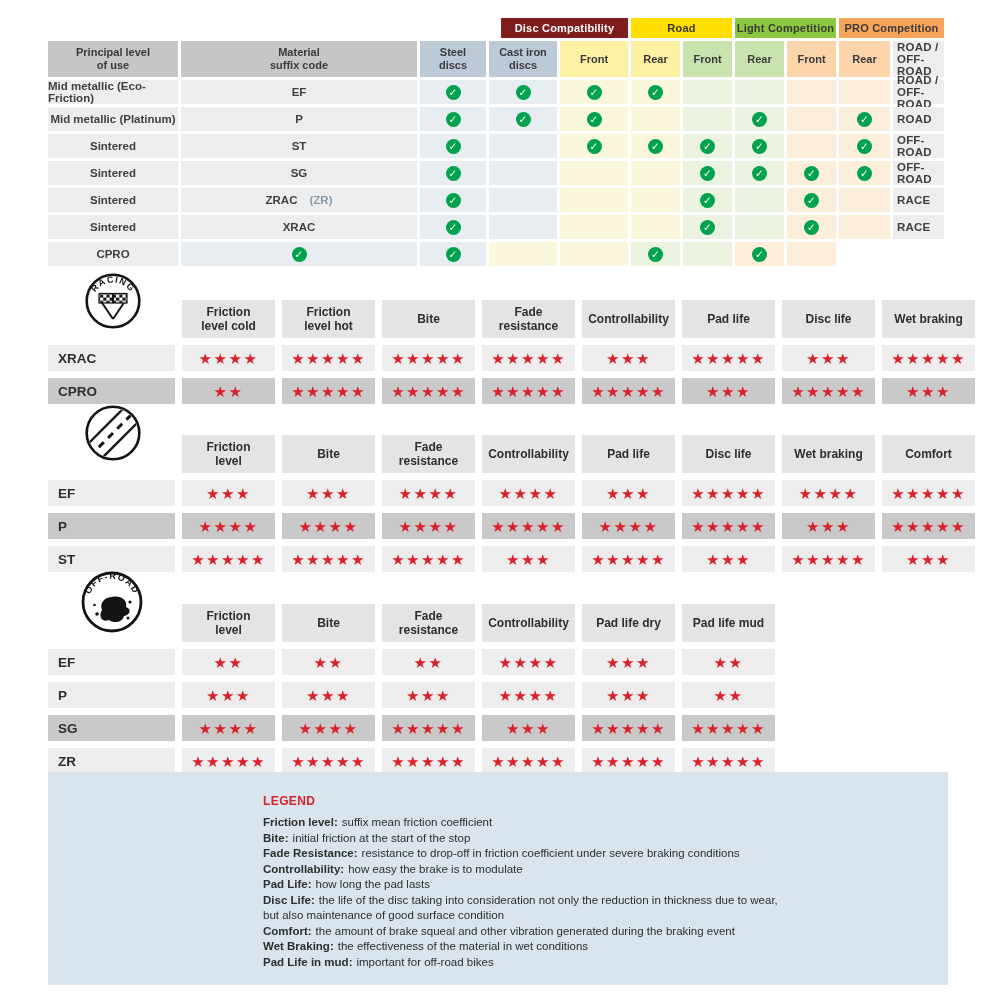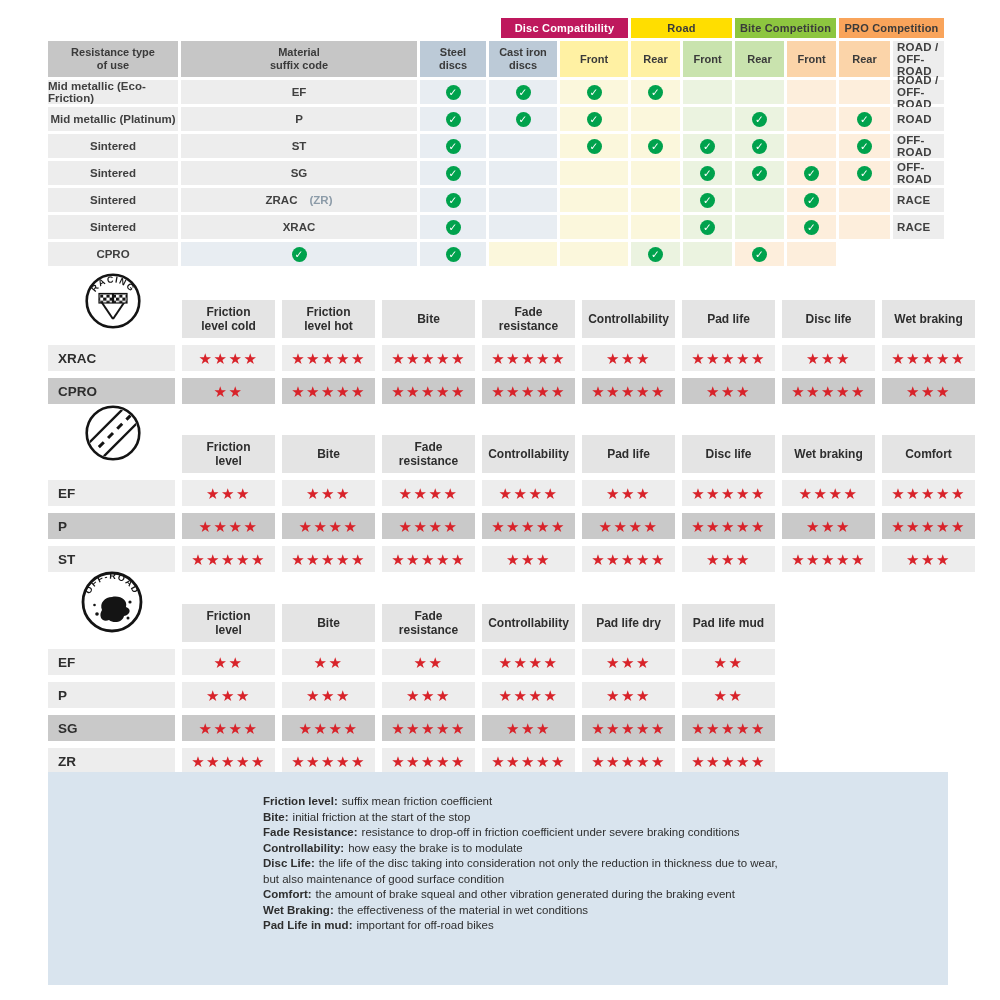--- a/index.html
+++ b/index.html
@@ -59,25 +59,25 @@
   .legend-item .term::after { content:":"; }
   .legend-item .desc { white-space:pre-line; margin-left:4px; }
 </style>
 </head>
 <body>
 
 <div class="canvas">
 
   <div id="compat-table">
       <div class="spacer" style="grid-column: span 3;"></div>
-      <div class="group-h" style="grid-column: span 2; background: #be185d; color: rgb(255, 255, 255); margin-left: 12px;">Disc Compatibility</div>
+      <div class="group-h" style="grid-column: span 2; background: #7f1d1d; color: rgb(255, 255, 255); margin-left: 12px;">Disc Compatibility</div>
       <div class="group-h" style="grid-column: span 2; background: rgb(255, 222, 0); color: rgb(58, 58, 58);">Road</div>
-      <div class="group-h" style="grid-column: span 2; background: rgb(141, 198, 63); color: rgb(58, 58, 58);">Bite Competition</div>
+      <div class="group-h" style="grid-column: span 2; background: rgb(141, 198, 63); color: rgb(58, 58, 58);">Light Competition</div>
       <div class="group-h" style="grid-column: span 2; background: rgb(249, 164, 91); color: rgb(58, 58, 58);">PRO Competition</div>
-      <div class="col-h gray">Resistance type
+      <div class="col-h gray">Principal level
 of use</div>
       <div class="col-h gray">Material
 suffix code</div>
       <div class="col-h" style="background: rgb(188, 202, 215);">Steel
 discs</div>
       <div class="col-h" style="background: rgb(188, 202, 215);">Cast iron
 discs</div>
       <div class="col-h" style="background: rgb(255, 241, 163);">Front</div>
       <div class="col-h" style="background: rgb(255, 241, 163);">Rear</div>
       <div class="col-h" style="background: rgb(201, 227, 174);">Front</div>
@@ -397,25 +397,27 @@
       <div class="stars shade-light">★★★★★</div>
       <div class="stars shade-light">★★★★★</div>
       <div class="stars shade-light">★★★★★</div>
       <div class="stars shade-light">★★★★★</div>
       <div class="stars shade-light">★★★★★</div>
       <div class="stars shade-light">★★★★★</div>
     </div>
 
   <div id="legend">
     <div class="legend-inner">
+      <div id="legend-title">LEGEND</div>
       <div id="legend-items">
           <div class="legend-item"><span class="term">Friction level</span><span class="desc">suffix mean friction coefficient</span></div>
           <div class="legend-item"><span class="term">Bite</span><span class="desc">initial friction at the start of the stop</span></div>
           <div class="legend-item"><span class="term">Fade Resistance</span><span class="desc">resistance to drop-off in friction coefficient under severe braking conditions</span></div>
           <div class="legend-item"><span class="term">Controllability</span><span class="desc">how easy the brake is to modulate</span></div>
+          <div class="legend-item"><span class="term">Pad Life</span><span class="desc">how long the pad lasts</span></div>
           <div class="legend-item"><span class="term">Disc Life</span><span class="desc">the life of the disc taking into consideration not only the reduction in thickness due to wear,
 but also maintenance of good surface condition</span></div>
           <div class="legend-item"><span class="term">Comfort</span><span class="desc">the amount of brake squeal and other vibration generated during the braking event</span></div>
           <div class="legend-item"><span class="term">Wet Braking</span><span class="desc">the effectiveness of the material in wet conditions</span></div>
           <div class="legend-item"><span class="term">Pad Life in mud</span><span class="desc">important for off-road bikes</span></div>
         </div>
     </div>
   </div>
 
 </div>

